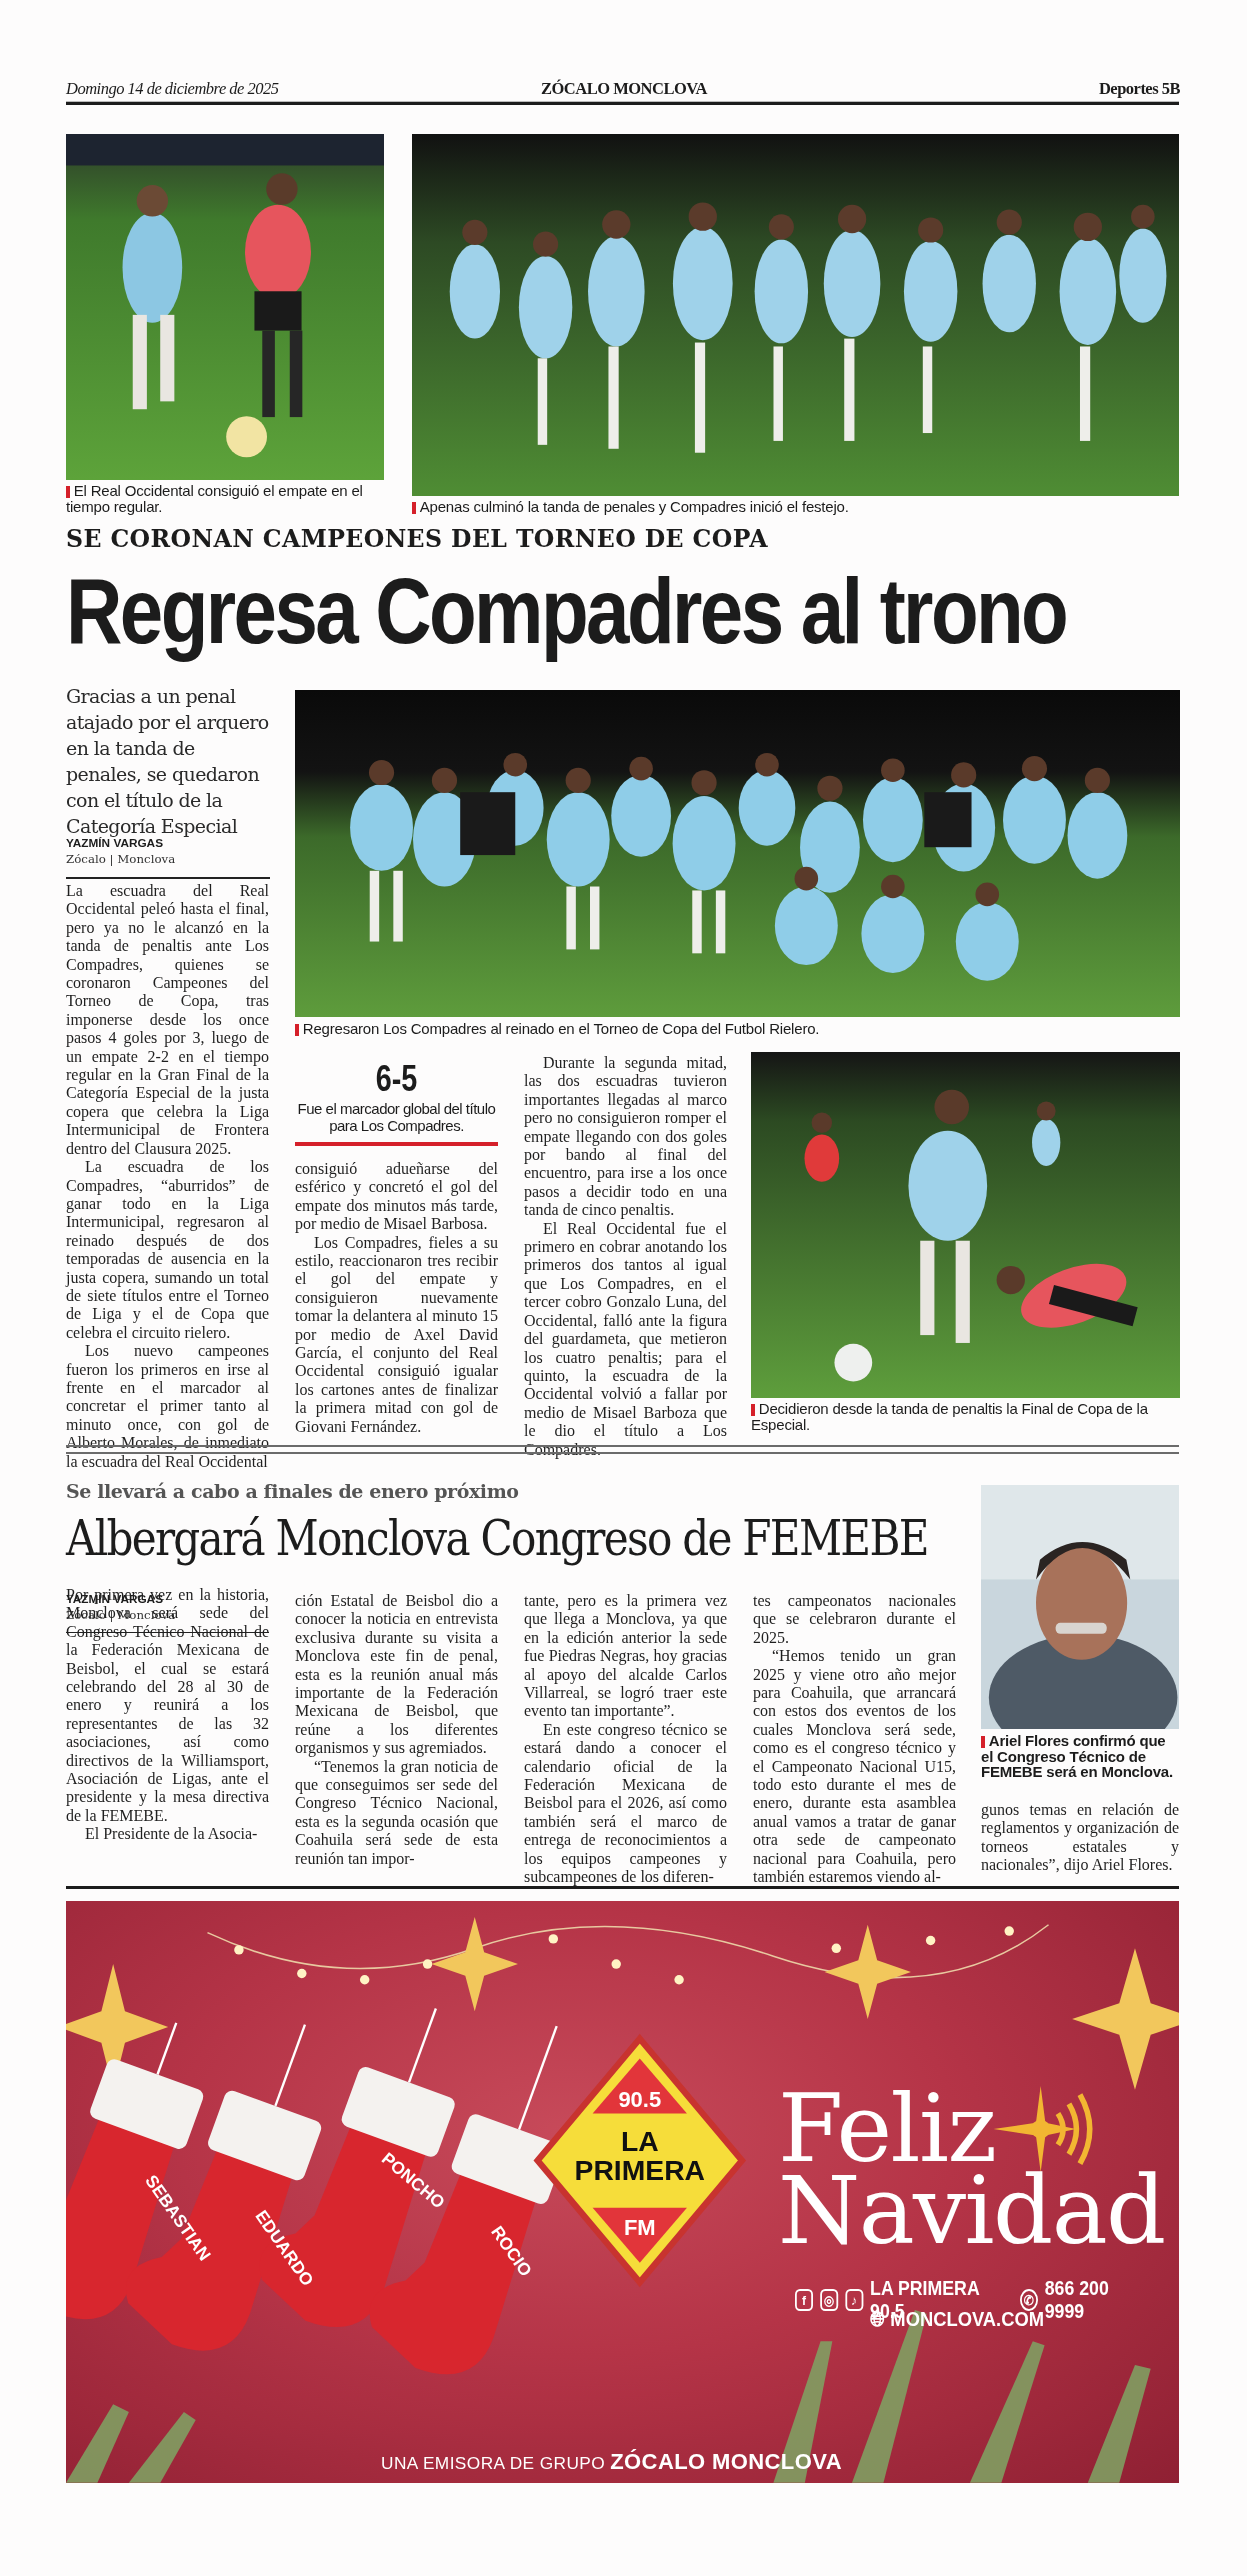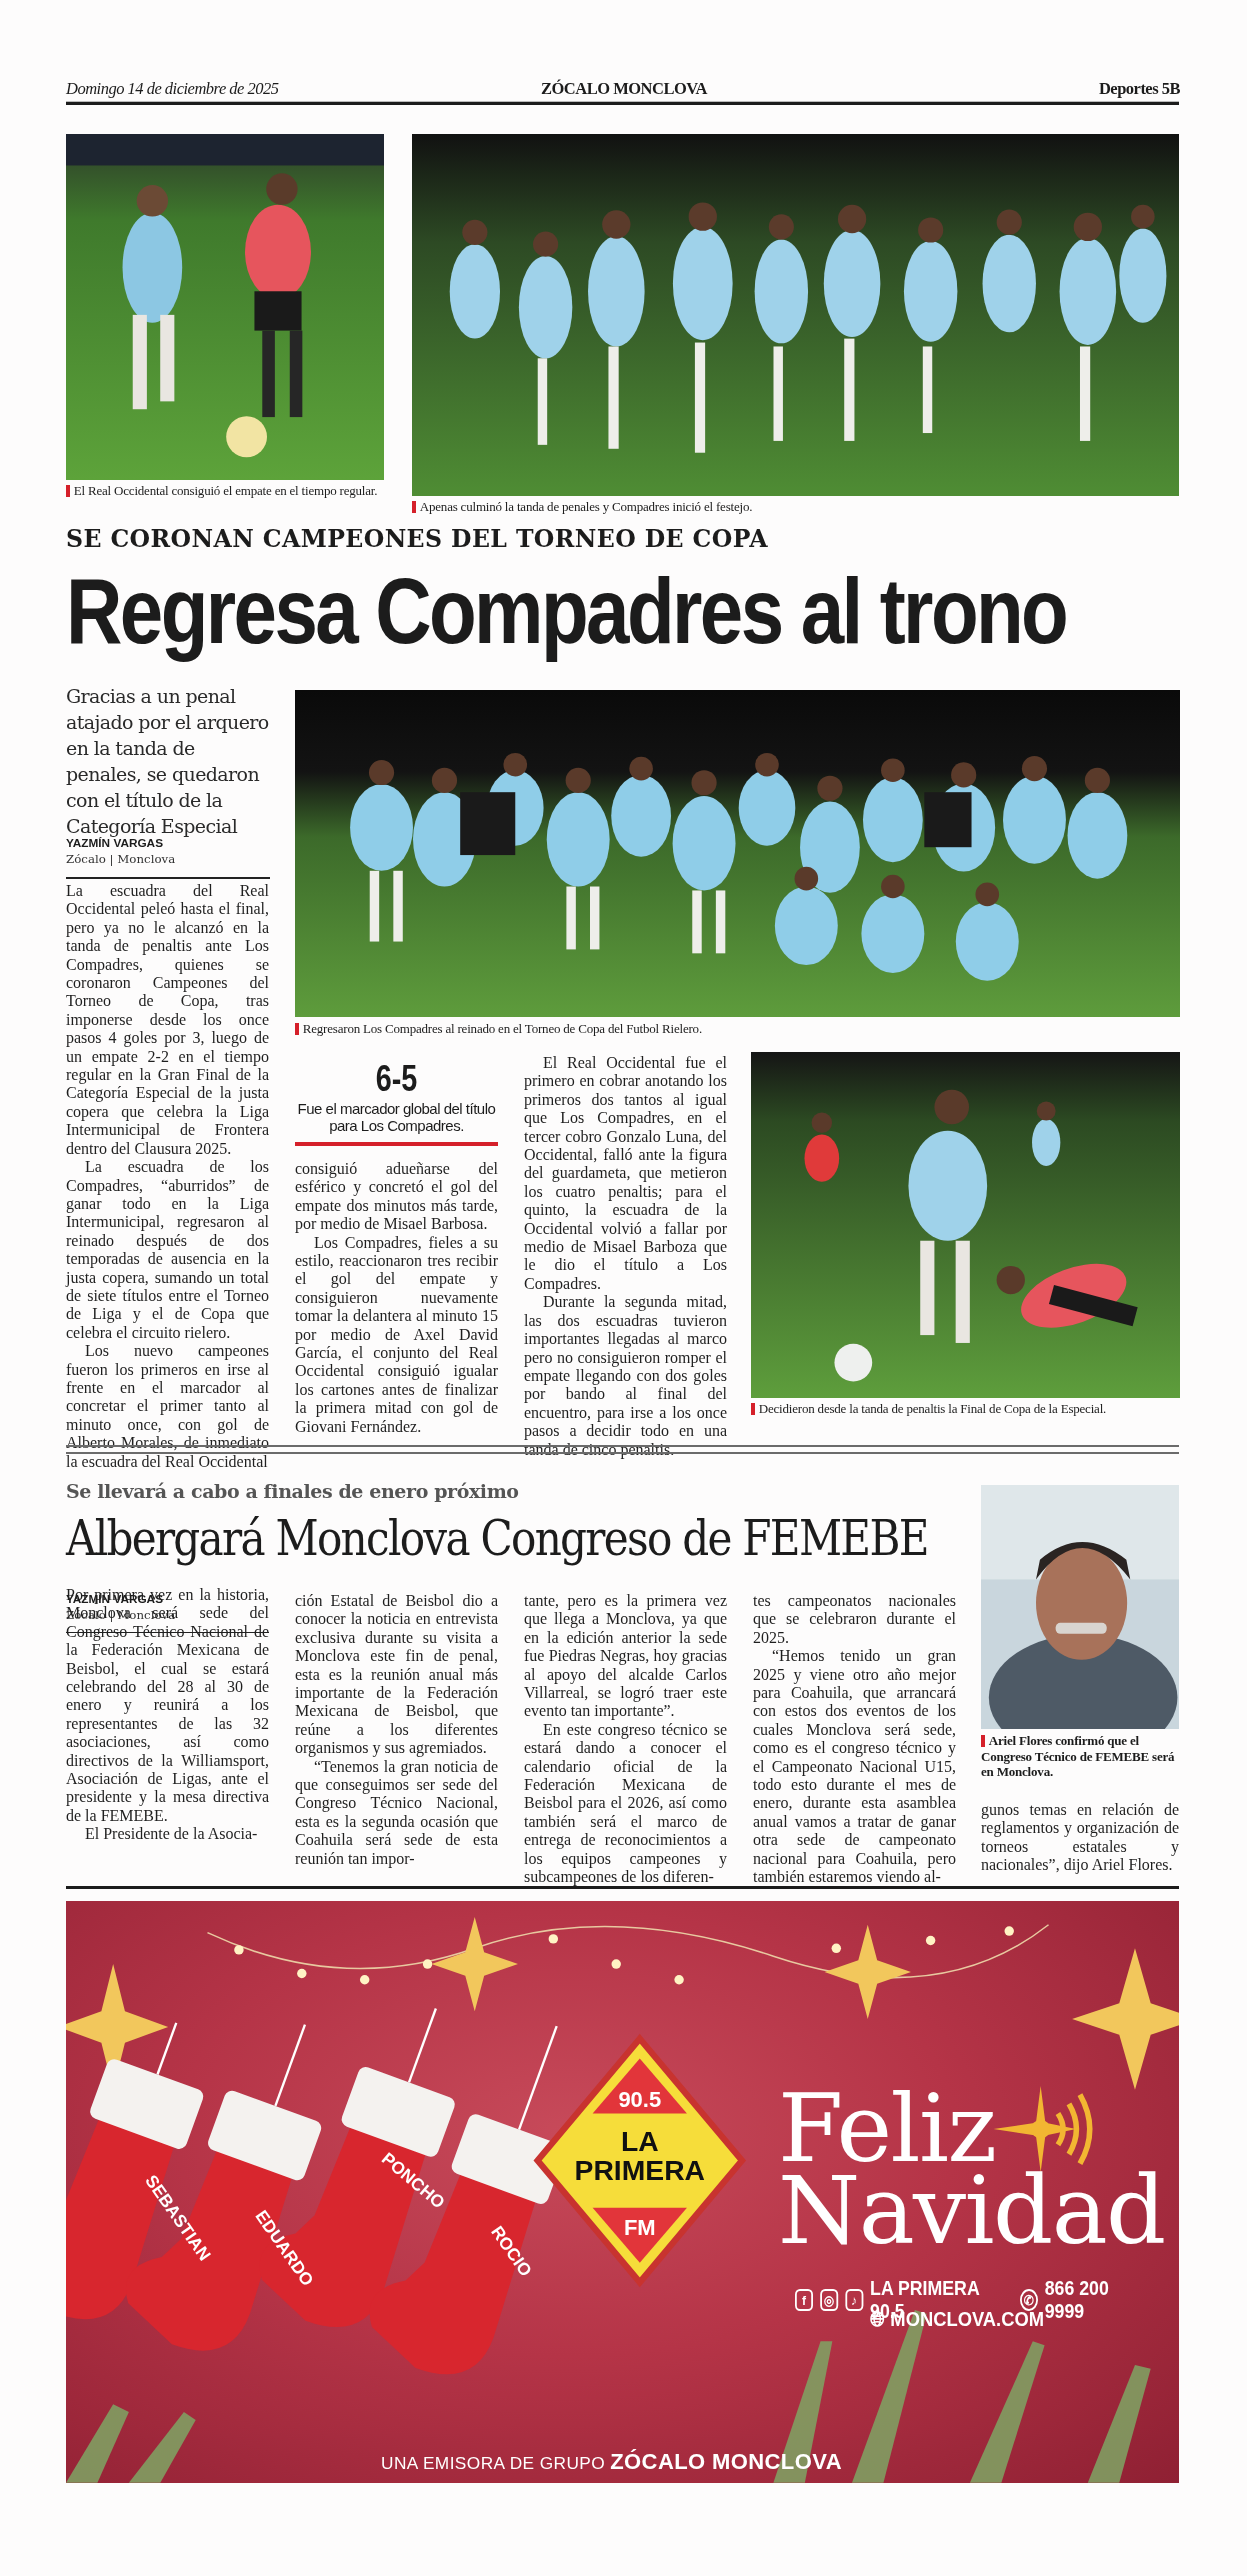--- a/index.html
+++ b/index.html
@@ -10,21 +10,21 @@
   
   .hdr { font-family: "Liberation Serif", serif; font-size: 16.5px; letter-spacing: -0.5px; top: 79px; }
   .hdr-date { left: 66px; font-style: italic; }
   .hdr-pub { left: 0; width: 1248px; text-align: center; font-weight: bold; }
   .hdr-sec { right: 68px; font-weight: bold; }
   .hdr-rule { left: 66px; top: 101px; width: 1113px; height: 3.9px; background: #1c1c1c; border-top: 0.8px solid #bbb; }
 
   
   .photo { overflow: hidden; }
   .photo svg { display: block; width: 100%; height: 100%; }
-  .caption { font-family: Liberation Serif, serif; font-size: 13px; line-height: 15.7px; color: #1c1c1c; letter-spacing: -0.2px; }
+  .caption { font-family: Liberation Sans, sans-serif; font-size: 15px; line-height: 15.7px; color: #1c1c1c; letter-spacing: -0.2px; }
   .caption .mark { display: inline-block; width: 3.9px; height: 11.8px; background: #d5202a; margin-right: 3.9px; vertical-align: -1.6px; }
 
   .kicker { font-family: "DejaVu Serif", serif; font-weight: bold; font-size: 23.6px; letter-spacing: 0.4px; color: #1c1c1c; }
   .headline-main { font-family: "Liberation Sans", sans-serif; font-weight: bold; font-size: 93px; letter-spacing: -3.1px; line-height: 1; color: #1c1c1c; transform: scaleX(0.84); transform-origin: left top; white-space: nowrap; }
 
   .deck { font-family: "DejaVu Serif", serif; font-size: 19px; line-height: 26px; color: #2a2a2a; letter-spacing: -0.6px; }
   .byline-name { font-family: "Liberation Sans", sans-serif; font-weight: bold; font-size: 11.8px; }
   .byline-loc { font-family: "DejaVu Serif", serif; font-size: 11.8px; color: #333; margin-top: 2.4px; }
   .byline-rule { height: 1.6px; background: #222; margin-top: 11px; }
 
@@ -212,22 +212,22 @@
   <div class="stat-num">6-5</div>
   <div class="stat-text">Fue el marcador global del título para Los Compadres.</div>
   <div class="stat-rule" style="margin-top:7.9px;"></div>
 </div>
 <div class="abs body-col" style="left:295px;top:1160px;width:203px;">
   <p class="first">consiguió adueñarse del esférico y concretó el gol del empate dos minutos más tarde, por medio de Misael Barbosa.</p>
   <p>Los Compadres, fieles a su estilo, reaccionaron tres recibir el gol del empate y consiguieron nuevamente tomar la delantera al minuto 15 por medio de Axel David García, el conjunto del Real Occidental consiguió igualar los cartones antes de finalizar la primera mitad con gol de Giovani Fernández.</p>
 </div>
 
 <div class="abs body-col" style="left:524px;top:1054px;width:203px;">
+  <p>Durante la segunda mitad, las dos escuadras tuvieron importantes llegadas al marco pero no consiguieron romper el empate llegando con dos goles por bando al final del encuentro, para irse a los once pasos a decidir todo en una tanda de cinco penaltis.</p>
   <p>El Real Occidental fue el primero en cobrar anotando los primeros dos tantos al igual que Los Compadres, en el tercer cobro Gonzalo Luna, del Occidental, falló ante la figura del guardameta, que metieron los cuatro penaltis; para el quinto, la escuadra de la Occidental volvió a fallar por medio de Misael Barboza que le dio el título a Los Compadres.</p>
-  <p>Durante la segunda mitad, las dos escuadras tuvieron importantes llegadas al marco pero no consiguieron romper el empate llegando con dos goles por bando al final del encuentro, para irse a los once pasos a decidir todo en una tanda de cinco penaltis.</p>
 </div>
 
 <div class="abs photo" style="left:751px;top:1052px;width:429px;height:346px;">
   <svg viewBox="0 0 545 440" preserveAspectRatio="none">
     <defs>
         <linearGradient id="g4" x1="0" y1="0" x2="0" y2="1">
           <stop offset="0" stop-color="#151515"></stop>
           <stop offset="0.2" stop-color="#2c4a22"></stop>
           <stop offset="1" stop-color="#5e9e3c"></stop>
         </linearGradient>

